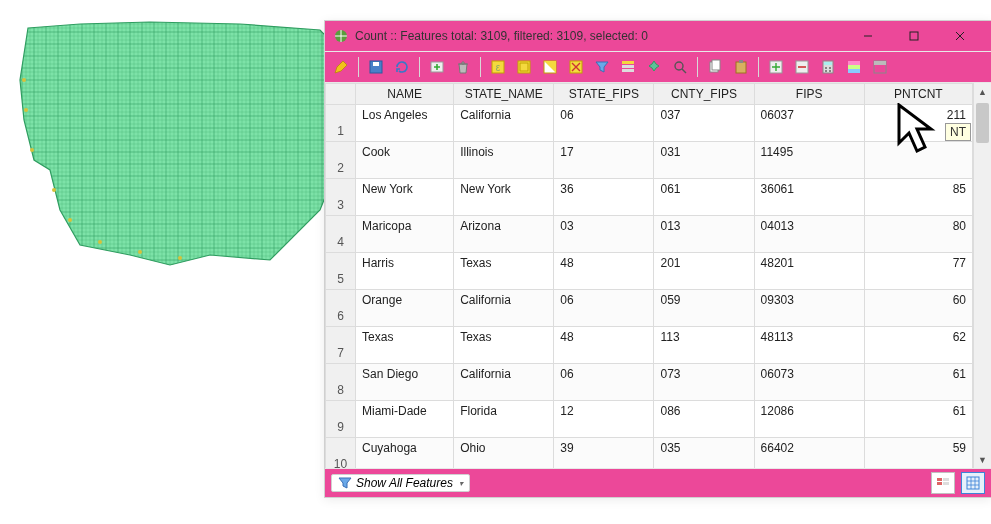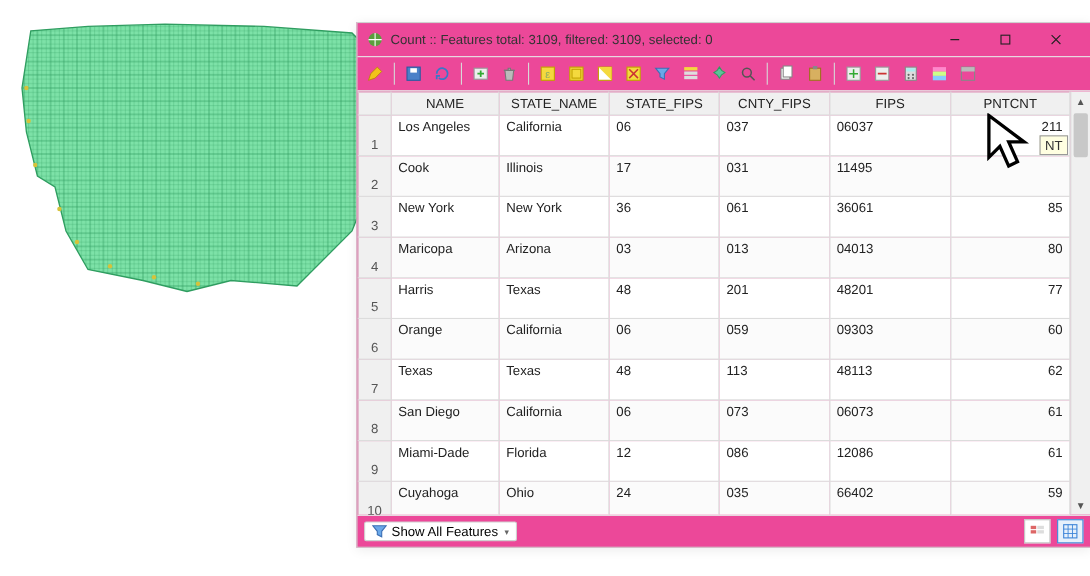--- a/index.html
+++ b/index.html
@@ -180,20 +180,21 @@
   gap: 6px;
 }
 .footer-left {
   display: flex;
   align-items: center;
   gap: 4px;
   border: 1px solid #d0d0d0;
   padding: 1px 6px;
   border-radius: 2px;
   background: #fff;
+  font-style: italic;
 }
 .footer-left svg { width: 14px; height: 14px; }
 .footer-left .caret { font-size: 8px; color: #666; margin-left: 2px; }
 .footer-spacer { flex: 1; }
 .footer-toggle {
   width: 22px;
   height: 20px;
   border: 1px solid #c0c0c0;
   display: flex;
   align-items: center;
@@ -513,21 +514,21 @@
               <td>Florida</td>
               <td>12</td>
               <td>086</td>
               <td>12086</td>
               <td class="num">61</td>
             </tr>
             <tr>
               <td class="rownum">10</td>
               <td>Cuyahoga</td>
               <td>Ohio</td>
-              <td>24</td>
+              <td>39</td>
               <td>035</td>
               <td>66402</td>
               <td class="num">59</td>
             </tr>
           </tbody>
       </table>
     </div>
     <div class="vscroll">
       <div class="arrow top">▲</div>
       <div class="thumb"></div>

